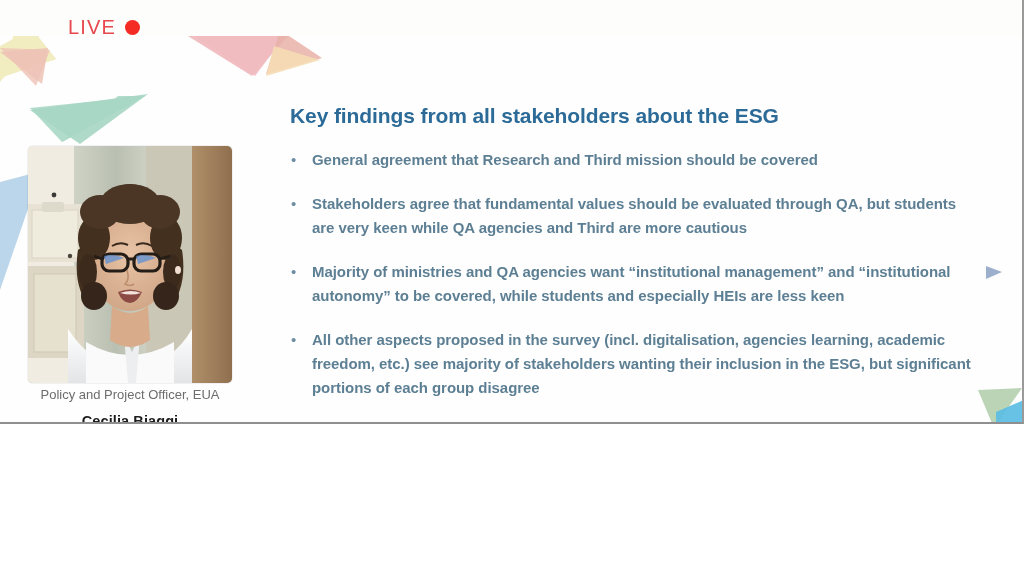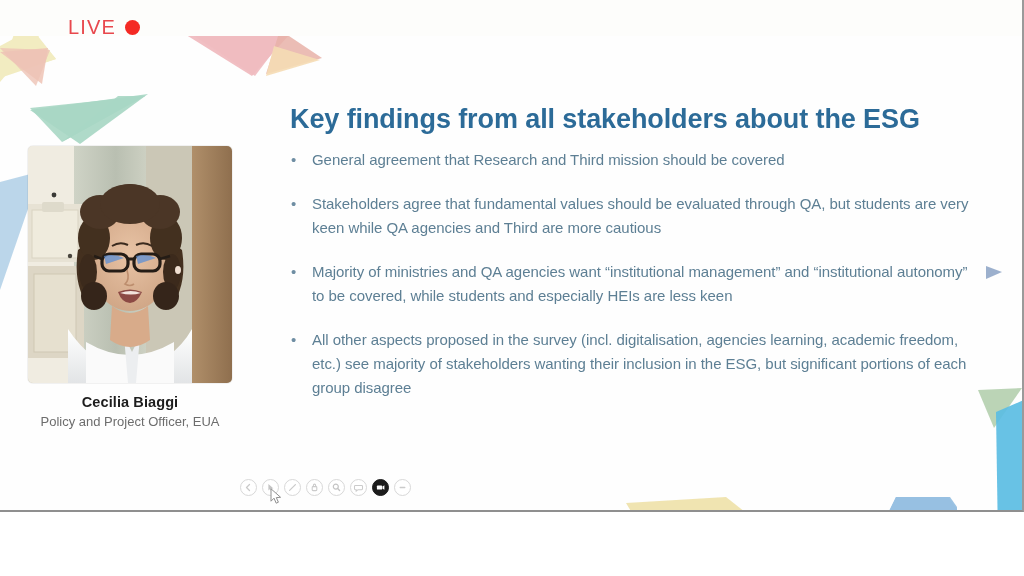--- a/index.html
+++ b/index.html
@@ -5,21 +5,21 @@
 <style>
   * { margin:0; padding:0; box-sizing:border-box; }
   html,body { width:1024px; height:576px; overflow:hidden; }
   body {
     font-family:"Liberation Sans", sans-serif;
     background:#ffffff;
     position:relative;
   }
   #stage {
     position:absolute; inset:0;
-    width:1024px; height:512px;
+    width:1024px; height:424px;
     background:#fefefe;
     border-right:2px solid #9a9a9a;
     border-bottom:2px solid #8f8f8f;
     overflow:hidden;
   }
 
   
   .deco { position:absolute; pointer-events:none; }
   .deco svg { display:block; }
 
@@ -58,21 +58,21 @@
     letter-spacing:0.1px;
   }
   #speaker-role {
     margin-top:4px; text-align:center;
     font-size:13px; font-weight:400; color:#6d6d6d;
   }
 
   
   #slide-title {
     position:absolute; left:290px; top:104px;
-    font-size:27px; font-weight:bold;
+    font-size:21px; font-weight:bold;
     color:#2c6b98; letter-spacing:-0.1px;
     white-space:nowrap;
   }
   #bullet-list {
     position:absolute; left:288px; top:148px;
     width:690px;
   }
   .bullet-row {
     display:flex; align-items:flex-start;
     margin-bottom:20px;
@@ -81,21 +81,21 @@
   .bullet-dot {
     flex:0 0 auto;
     width:24px;
     font-size:15px; line-height:24px;
     color:#6f8ea3; text-align:left;
     padding-left:3px;
   }
   .bullet-text {
     flex:1 1 auto;
     font-size:15px; line-height:24px;
-    color:#5d7f94; font-weight:400;
+    color:#5d7f94; font-weight:700;
     letter-spacing:-0.05px;
   }
 
   
   #qafit-logo {
     position:absolute; left:276px; top:440px;
     width:120px; height:36px;
   }
 
   
@@ -272,22 +272,22 @@
         <path d="M76 110 q10 -3 20 2 l-18 6 z" fill="#5c8fd6" opacity="0.75"></path>
         <path d="M108 110 q10 -3 20 2 l-18 6 z" fill="#5c8fd6" opacity="0.75"></path>
         <path d="M84 100 q8 -5 16 -1" stroke="#3a2a1e" stroke-width="2" fill="none"></path>
         <path d="M108 99 q8 -4 16 1" stroke="#3a2a1e" stroke-width="2" fill="none"></path>
         <path d="M99 124 q3 10 -2 14 q5 3 9 0" stroke="#bd8e6e" stroke-width="1.6" fill="none"></path>
         <path d="M90 146 q12 -5 24 0 q-5 11 -12 11 q-8 0 -12 -11 z" fill="#8c4a44"></path>
         <path d="M92 147 q11 -4 21 0 q-10 3 -21 0 z" fill="#f2e3dc"></path>
         <ellipse cx="150" cy="124" rx="3" ry="4" fill="#f0dfd2"></ellipse>
       </svg>
     </div>
+    <div id="speaker-role">Policy and Project Officer, EUA</div>
     <div id="speaker-name">Cecilia Biaggi</div>
-    <div id="speaker-role">Policy and Project Officer, EUA</div>
   </div>
 
   <h1 id="slide-title">Key findings from all stakeholders about the ESG</h1>
 
   <div id="bullet-list">
     <div class="bullet-row">
       <span class="bullet-dot">•</span>
       <span class="bullet-text">General agreement that Research and Third mission should be covered</span>
     </div>
     <div class="bullet-row">

